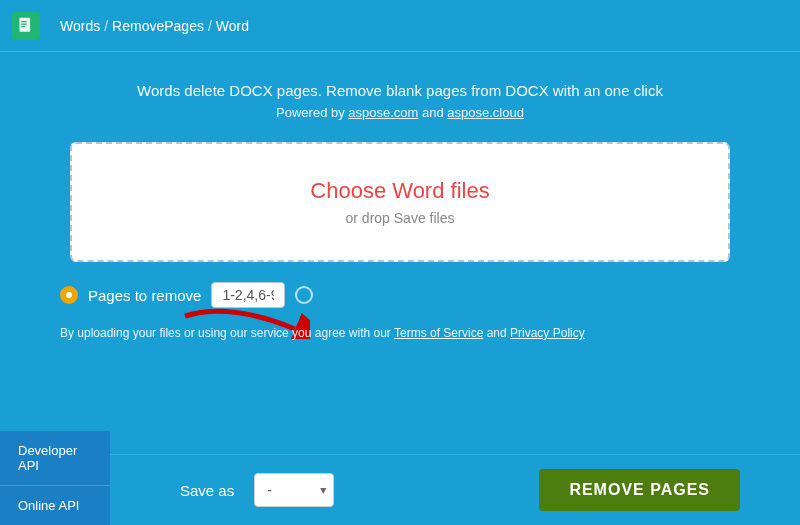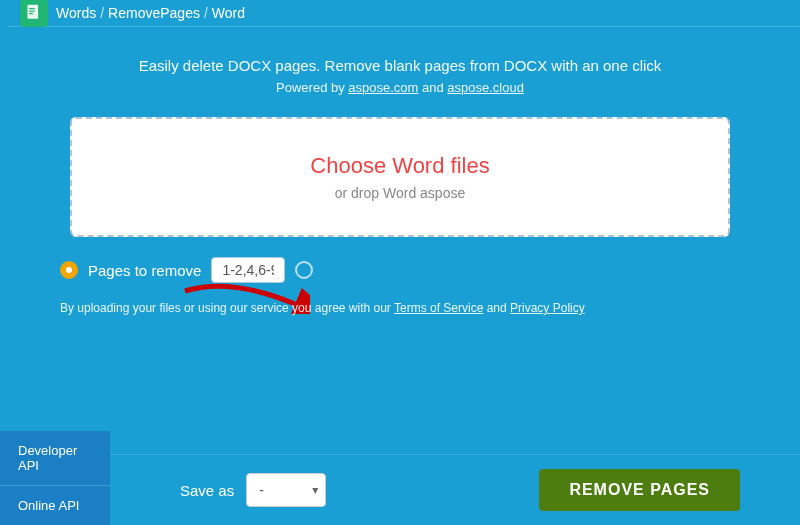--- a/index.html
+++ b/index.html
@@ -11,24 +11,23 @@
       overflow: hidden;
       position: relative;
     }
 
     
     .top-nav {
       background: #1a9fd4;
       padding: 8px 12px;
       display: flex;
       align-items: center;
-      gap: 0;
+      gap: 12px;
       border-bottom: 1px solid rgba(255,255,255,0.2);
-      height: 27px;
-      margin-left: 8px;
+      height: 52px;
     }
     .nav-logo {
       background: #21b573;
       width: 28px;
       height: 28px;
       border-radius: 4px;
       display: flex;
       align-items: center;
       justify-content: center;
       margin-right: 8px;
@@ -184,21 +183,21 @@
     
     .bottom-bar {
       position: absolute;
       bottom: 0;
       left: 0;
       right: 0;
       background: #1a9fd4;
       padding: 14px 60px;
       display: flex;
       align-items: center;
-      gap: 12px;
+      gap: 20px;
       border-top: 1px solid rgba(255,255,255,0.15);
     }
 
     .left-buttons {
       position: absolute;
       left: 0;
       bottom: 0;
       display: flex;
       flex-direction: column;
       gap: 0;
@@ -280,28 +279,28 @@
   <nav class="breadcrumb">
     <a href="#">Words</a>
     <span>/</span>
     <a href="#">RemovePages</a>
     <span>/</span>
     <a href="#">Word</a>
   </nav>
 </div>
 
 <div class="main-content">
-  <p class="subtitle">Easily delete DOCX pages. Remove blank pages from DOCX with an one click</p>
+  <p class="subtitle">Words delete DOCX pages. Remove blank pages from DOCX with an one click</p>
   <p class="powered-by">
     <span>Powered by </span><a href="#">aspose.com</a><span> and </span><a href="#">aspose.cloud</a>
   </p>
 
   <div class="upload-box">
     <div class="upload-box-title">Choose Word files</div>
-    <div class="upload-box-sub">or drop Word aspose</div>
+    <div class="upload-box-sub">or drop Save files</div>
   </div>
 
   <div class="options-section">
 
     <div class="arrow-container">
       <svg width="130" height="45" viewBox="0 0 130 45">
         <defs>
           <marker id="arrowhead" markerWidth="10" markerHeight="7" refX="0" refY="3.5" orient="auto">
             <polygon points="0 0, 10 3.5, 0 7" fill="#cc0000"></polygon>
           </marker>

